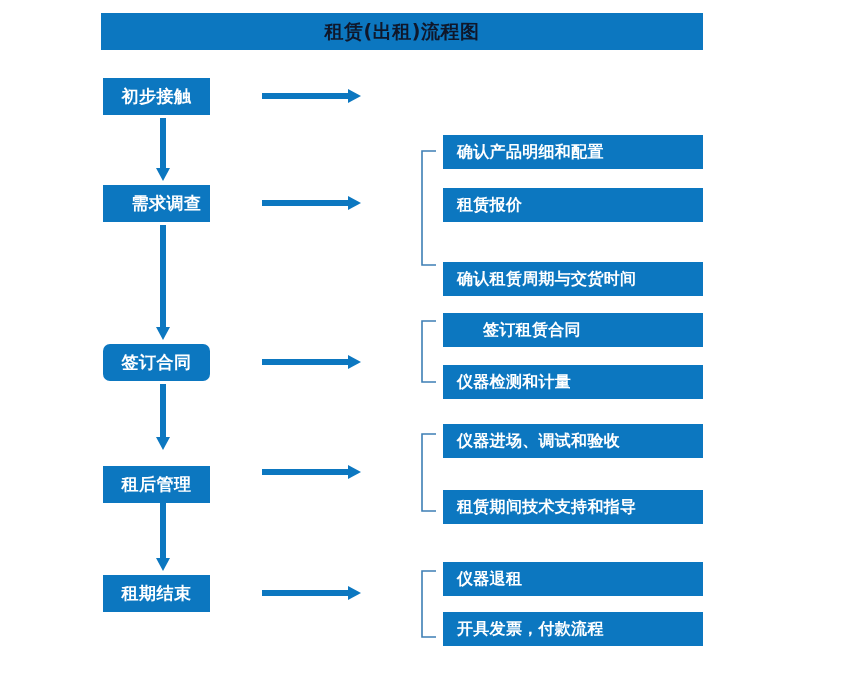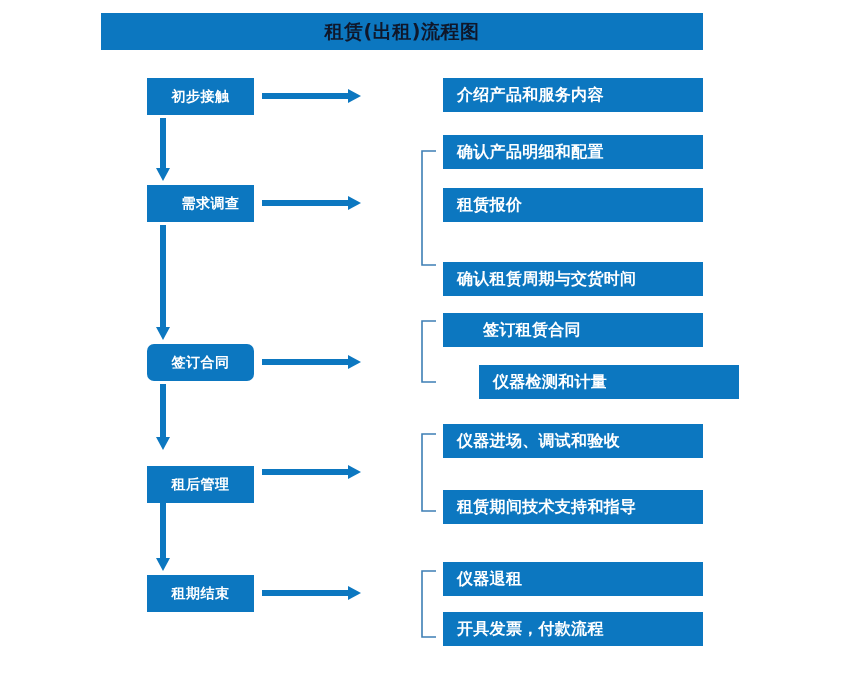--- a/index.html
+++ b/index.html
@@ -41,27 +41,26 @@
   }
 
   
   .stage-box {
     position: absolute;
     left: 103px;
     width: 107px;
     height: 37px;
     background: #0C77C0;
     color: #ffffff;
-    font-size: 14px;
+    font-size: 17px;
     font-weight: bold;
     display: flex;
     align-items: center;
     justify-content: center;
     letter-spacing: 0.5px;
-    margin-left: 44px;
   }
 
   
   .detail-box {
     position: absolute;
     left: 443px;
     width: 260px;
     height: 34px;
     background: #0C77C0;
     color: #ffffff;
@@ -176,24 +175,23 @@
     <svg width="18" height="79" viewBox="0 0 18 79">
       <path d="M16,1 L2,1 L2,78 L16,78" fill="none" stroke="#3E7FB5" stroke-width="1.6"></path>
     </svg>
   </div>
   <div class="bracket" style="top:570px; height:68px;">
     <svg width="18" height="68" viewBox="0 0 18 68">
       <path d="M16,1 L2,1 L2,67 L16,67" fill="none" stroke="#3E7FB5" stroke-width="1.6"></path>
     </svg>
   </div>
 
-  <div class="detail-box" style="top:78px;">介绍产品和服务内容</div>
   <div class="detail-box" style="top:135px;">确认产品明细和配置</div>
   <div class="detail-box" style="top:188px;">租赁报价</div>
   <div class="detail-box" style="top:262px;">确认租赁周期与交货时间</div>
   <div class="detail-box" style="top:313px;padding-left:40px;">签订租赁合同</div>
-  <div class="detail-box" style="top:365px;margin-left:36px;">仪器检测和计量</div>
+  <div class="detail-box" style="top:365px;">仪器检测和计量</div>
   <div class="detail-box" style="top:424px;">仪器进场、调试和验收</div>
   <div class="detail-box" style="top:490px;">租赁期间技术支持和指导</div>
   <div class="detail-box" style="top:562px;">仪器退租</div>
   <div class="detail-box" style="top:612px;">开具发票，付款流程</div>
 
 </div>
 
 </body></html>

